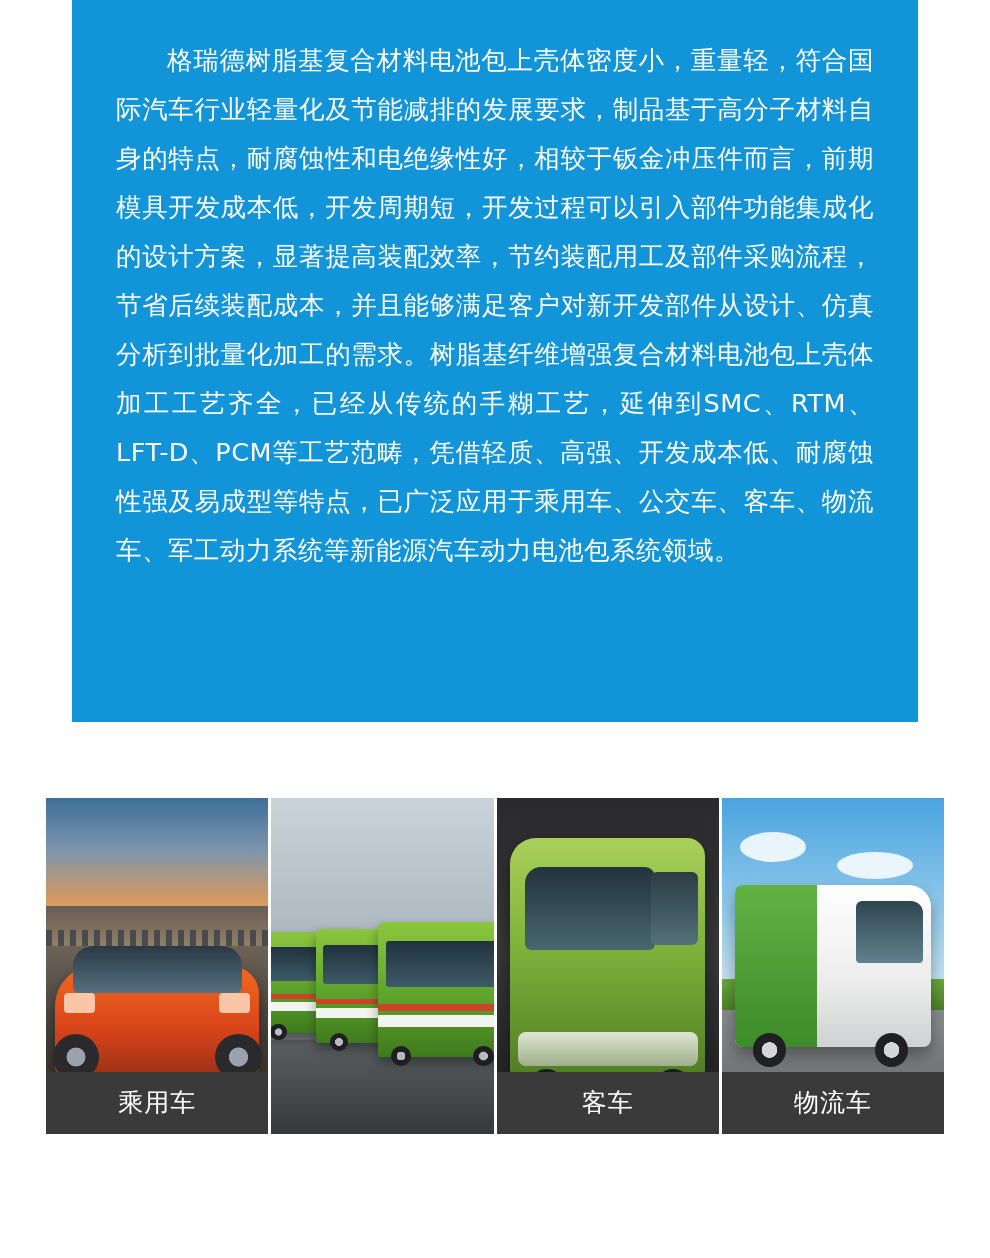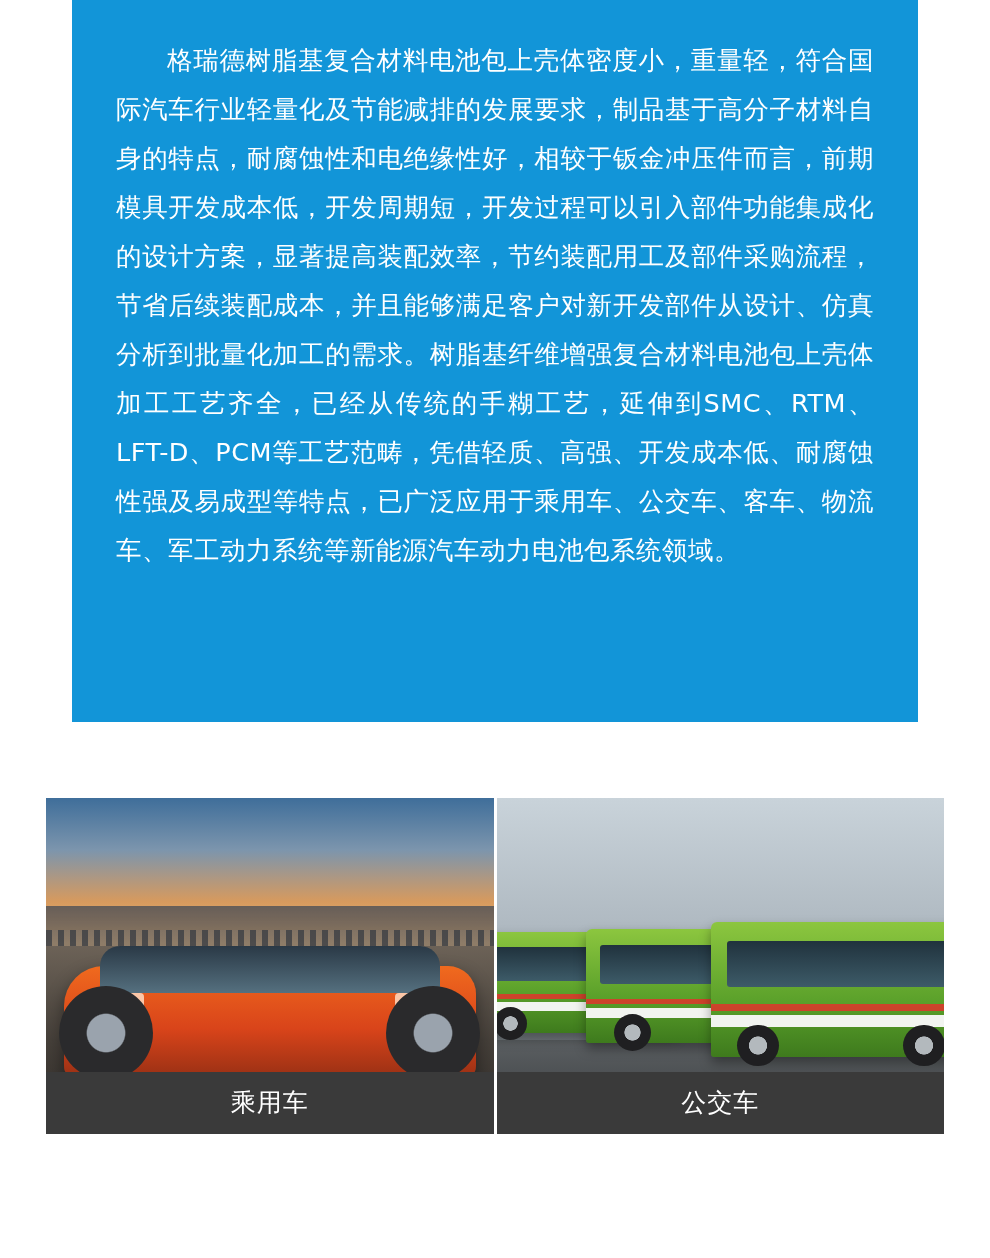--- a/index.html
+++ b/index.html
@@ -281,20 +281,49 @@
             <div class="p2-wheel" style="right:12%"></div>
         </div>
         <div class="p2-bus" style="left:48%; width:58%; height:40%; bottom:23%;">
           <div class="win"></div>
             <div class="redstripe"></div>
             <div class="stripe"></div>
           <div class="p2-wheel" style="left:10%"></div>
             <div class="p2-wheel" style="right:10%"></div>
         </div>
       </div>
-      <figcaption class="gal-caption">公交车</figcaption>
     </figure>
 
-
+    <figure class="gal-item">
+      <div class="gal-photo">
+        <div class="p3-bg"></div>
+        <div class="p3-body">
+          <div class="p3-wind"></div>
+          <div class="p3-sidewin"></div>
+          <div class="p3-bumper"></div>
+        </div>
+        <div class="p3-wheel" style="left:14%"></div>
+        <div class="p3-wheel" style="right:12%"></div>
+      </div>
+      <figcaption class="gal-caption">客车</figcaption>
+    </figure>
+
+    <figure class="gal-item">
+      <div class="gal-photo">
+        <div class="p4-sky"></div>
+        <div class="p4-cloud" style="left:8%; top:10%; width:30%; height:9%;"></div>
+        <div class="p4-cloud" style="left:52%; top:16%; width:34%; height:8%;"></div>
+        <div class="p4-cloud" style="left:28%; top:26%; width:26%; height:7%;"></div>
+        <div class="p4-grass"></div>
+        <div class="p4-road"></div>
+        <div class="p4-body">
+          <div class="p4-green"></div>
+          <div class="p4-wind"></div>
+        </div>
+        <div class="p4-wheel" style="left:14%"></div>
+        <div class="p4-wheel" style="right:16%"></div>
+      </div>
+      <figcaption class="gal-caption">物流车</figcaption>
+    </figure>
 
 
   </section>
 </div>
 
 </body></html>

